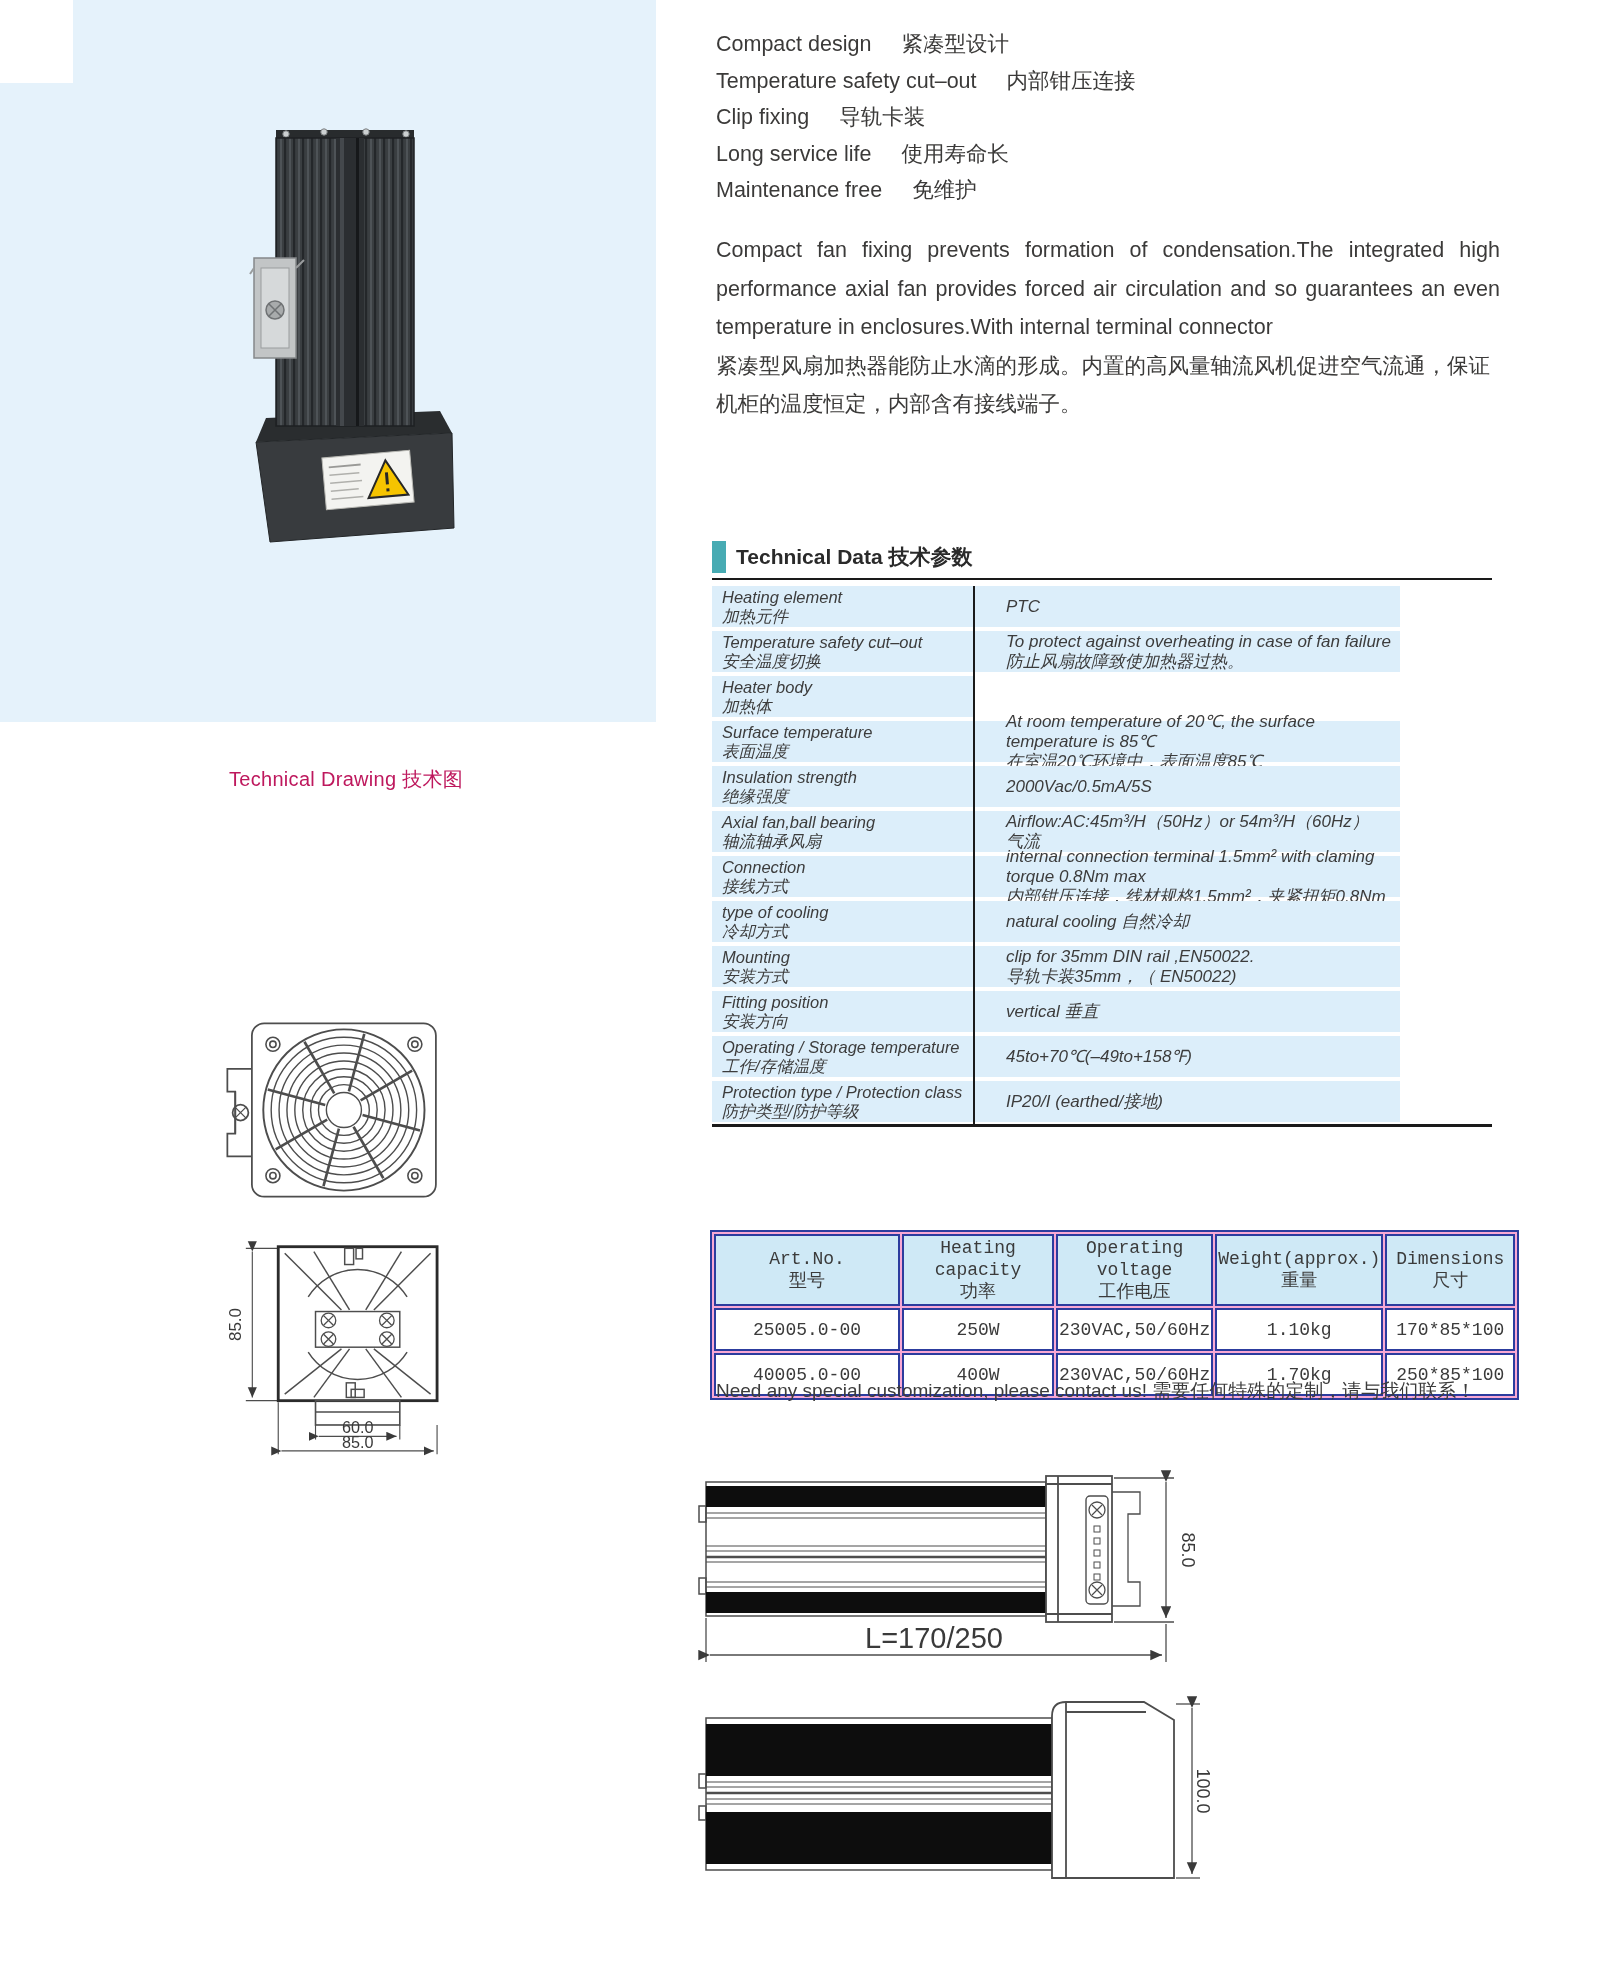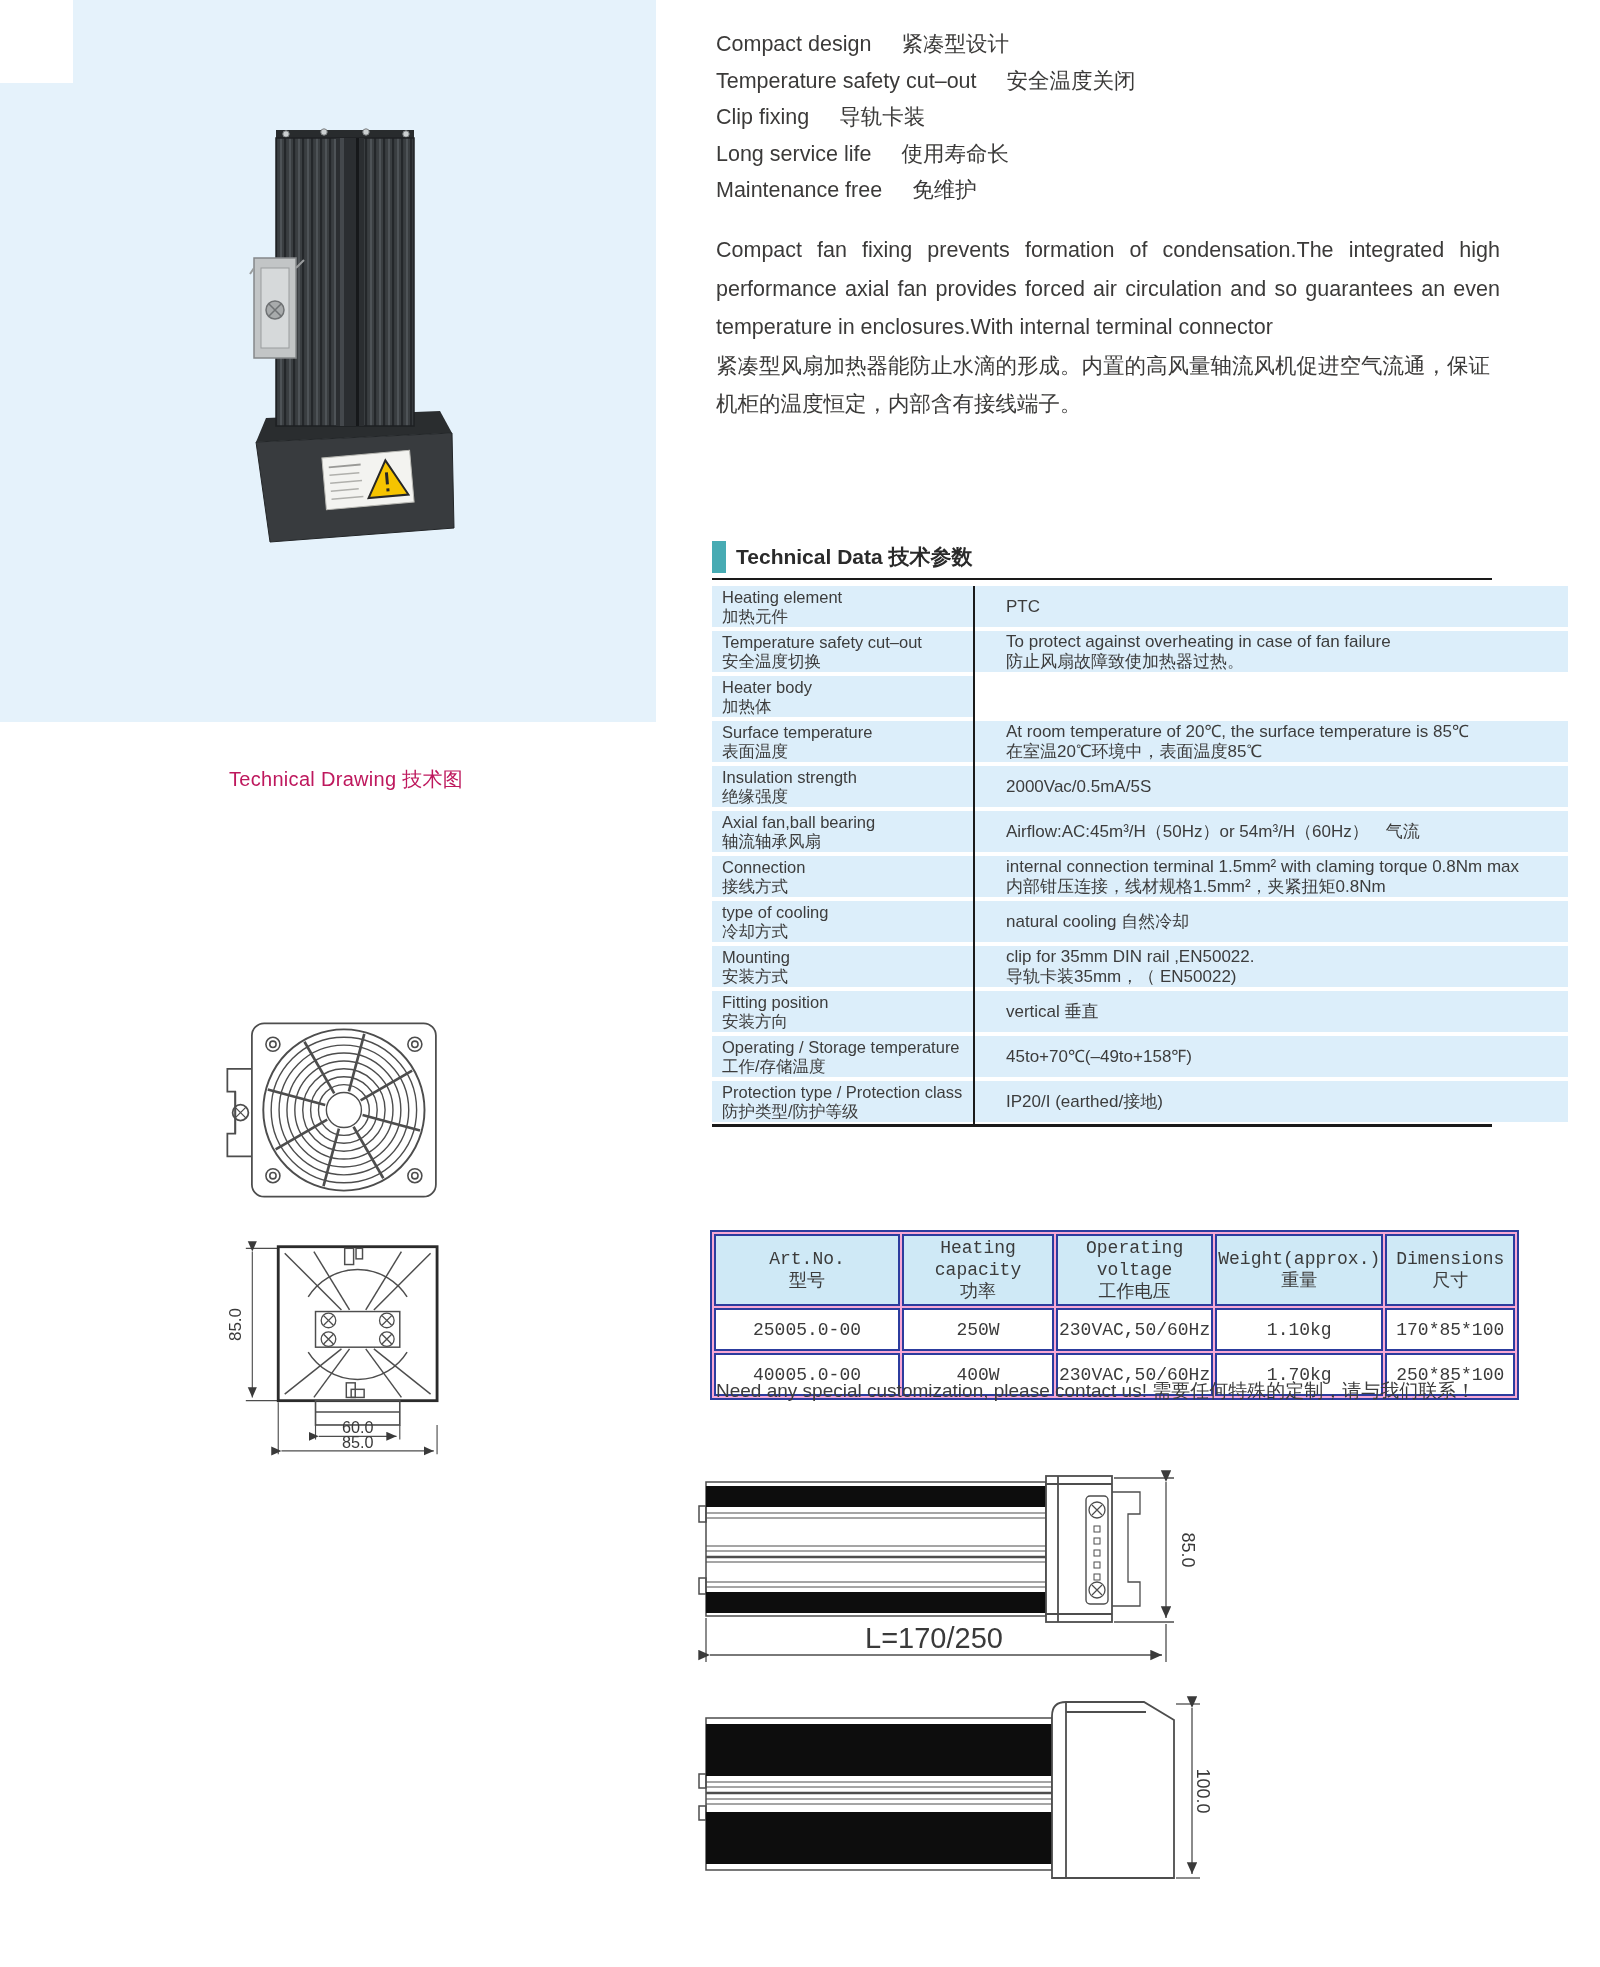--- a/index.html
+++ b/index.html
@@ -23,21 +23,21 @@
   .desc p{margin:0;}
   .desc .en{text-align:justify;text-justify:inter-word;}
 
   
   .td-head{left:712px;top:541px;width:780px;height:32px;}
   .td-accent{left:0;top:0;width:14px;height:32px;background:#47abb3;}
   .td-title{left:24px;top:2px;font-size:21px;font-weight:bold;color:#2a2a2a;white-space:nowrap;}
   .td-underline{left:712px;top:578px;width:780px;height:2px;background:#1a1a1a;}
 
   
-  .td-table{left:712px;top:586px;width:856px;}
+  .td-table{left:712px;top:586px;width:688px;font-style:italic;}
   .td-row{display:flex;height:41px;margin-bottom:4px;}
   .td-cell{background:#dceefa;display:flex;flex-direction:column;justify-content:center;}
   .td-left{width:262px;padding-left:10px;box-sizing:border-box;}
   .td-right{flex:1;padding-left:32px;}
   .td-left div{font-size:16.5px;line-height:19px;color:#3c3c3c;}
   .td-right div{font-size:17px;line-height:20px;color:#3c3c3c;}
   .td-divider{left:973px;top:586px;width:2px;height:540px;background:#1a1a1a;}
   .td-bottomline{left:712px;top:1124px;width:780px;height:3px;background:#1a1a1a;}
 
   
@@ -205,21 +205,21 @@
     <line x1="66" y1="260" x2="254" y2="260" marker-start="url(#arrA)" marker-end="url(#arrA)"></line>
   </g>
   <text x="160" y="256" text-anchor="middle" font-size="20">85.0</text>
 </svg>
 
 <div class="abs features">
   <div class="feature-row">
     <span class="en">Compact design</span><span class="zh">紧凑型设计</span>
   </div>
   <div class="feature-row">
-    <span class="en">Temperature safety cut–out</span><span class="zh">安全温度关闭</span>
+    <span class="en">Temperature safety cut–out</span><span class="zh">内部钳压连接</span>
   </div>
   <div class="feature-row">
     <span class="en">Clip fixing</span><span class="zh">导轨卡装</span>
   </div>
   <div class="feature-row">
     <span class="en">Long service life</span><span class="zh">使用寿命长</span>
   </div>
   <div class="feature-row">
     <span class="en">Maintenance free</span><span class="zh">免维护</span>
   </div>

